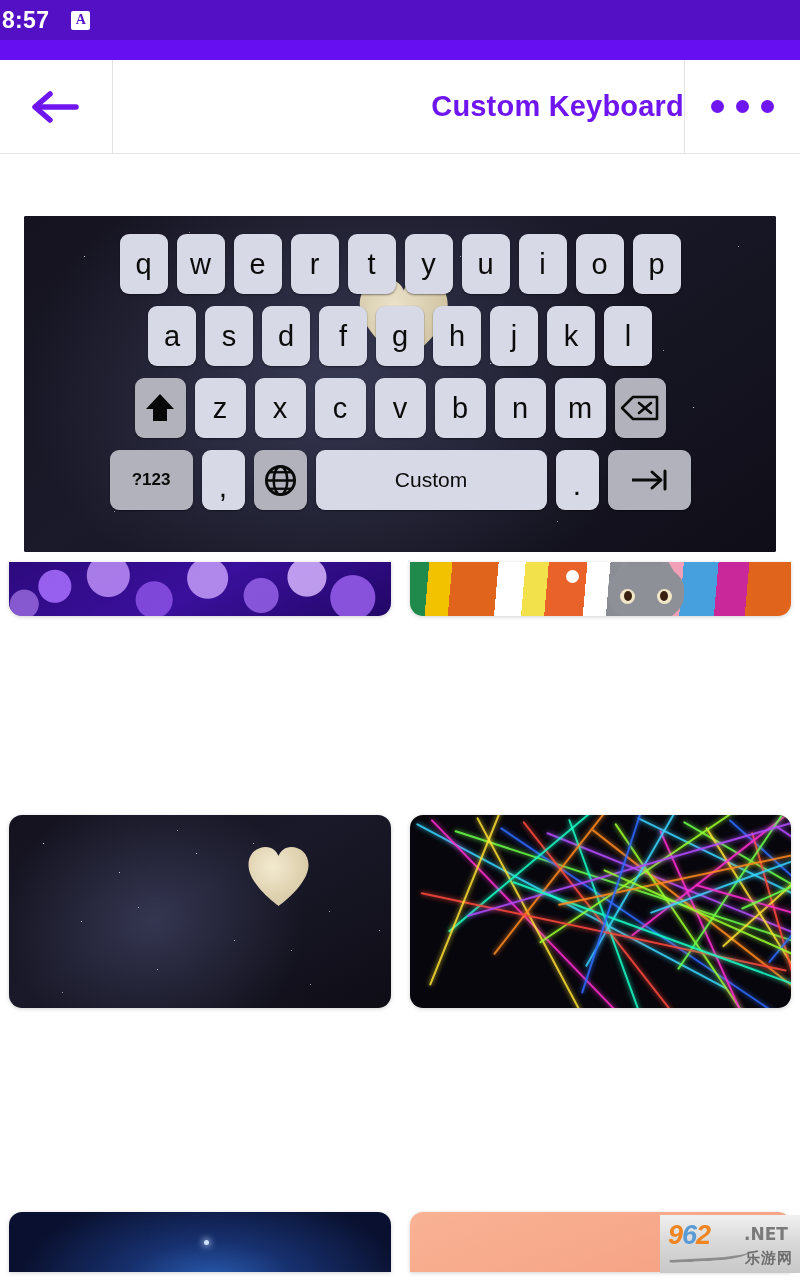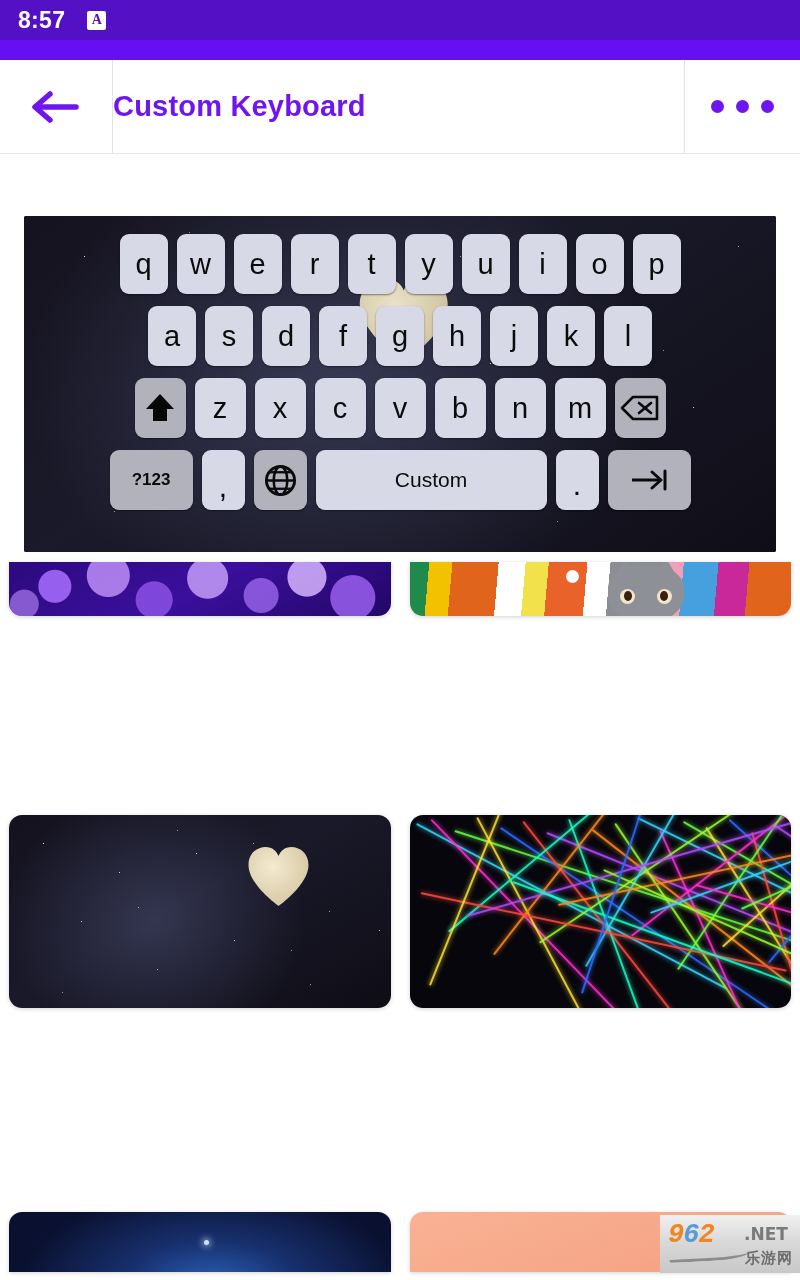--- a/index.html
+++ b/index.html
@@ -9,21 +9,21 @@
     background:#ffffff;
     overflow:hidden;
     position:relative;
   }
 
   
   .statusbar{
     height:40px; width:100%;
     background:#5410c4;
     display:flex; align-items:center;
-    padding-left:18px; gap:22px;
+    padding-left:2px; gap:22px;
   }
   .status-time{
     color:#ffffff; font-size:23px; font-weight:600; letter-spacing:.3px;
   }
   .status-badge{
     width:19px; height:19px; background:#ffffff; border-radius:2px;
     display:flex; align-items:center; justify-content:center;
     color:#5410c4; font-size:14px; font-weight:700; line-height:1;
     font-family:"Liberation Serif", serif;
   }
@@ -36,21 +36,21 @@
     height:94px; width:100%;
     background:#ffffff;
     display:flex; align-items:stretch;
     border-bottom:1px solid #e6e6e6;
   }
   .appbar-left{
     width:113px; display:flex; align-items:center; justify-content:center;
     border-right:1px solid #e3e3e3;
   }
   .appbar-center{
-    flex:1; display:flex; align-items:center; justify-content:flex-start;
+    flex:1; display:flex; align-items:center; justify-content:flex-end;
     border-right:1px solid #e3e3e3;
   }
   .appbar-right{
     width:115px; display:flex; align-items:center; justify-content:center;
   }
   .page-title{
     color:#6f16f0; font-size:29px; font-weight:700; letter-spacing:.2px;
   }
   .back-arrow{ display:block; }
   .dots{ display:flex; gap:12px; }
@@ -226,21 +226,21 @@
     width:140px; height:58px;
     background:linear-gradient(180deg,#f0f0f0 0%,#d8d8d8 48%,#c8c8c8 100%);
     display:flex; align-items:center; justify-content:center;
     z-index:40;
   }
   .wm-inner{ position:relative; width:128px; height:48px; }
   .wm-962{
     position:absolute; left:2px; top:0;
     font-size:27px; font-weight:700; font-style:italic;
     letter-spacing:-1px; line-height:30px;
-    font-family:Liberation Mono, monospace;
+    font-family:Liberation Sans, sans-serif;
   }
   .wm-962 .o{ color:#f08521; } .wm-962 .b{ color:#5a9bd5; }
   .wm-net{
     position:absolute; left:78px; top:4px;
     font-size:17px; font-weight:700; color:#7a7a7a; line-height:20px;
     font-family:"DejaVu Sans", sans-serif;
   }
   .wm-cn{
     position:absolute; right:1px; bottom:0;
     font-size:15px; font-weight:700; color:#6d6d6d; letter-spacing:1px;

